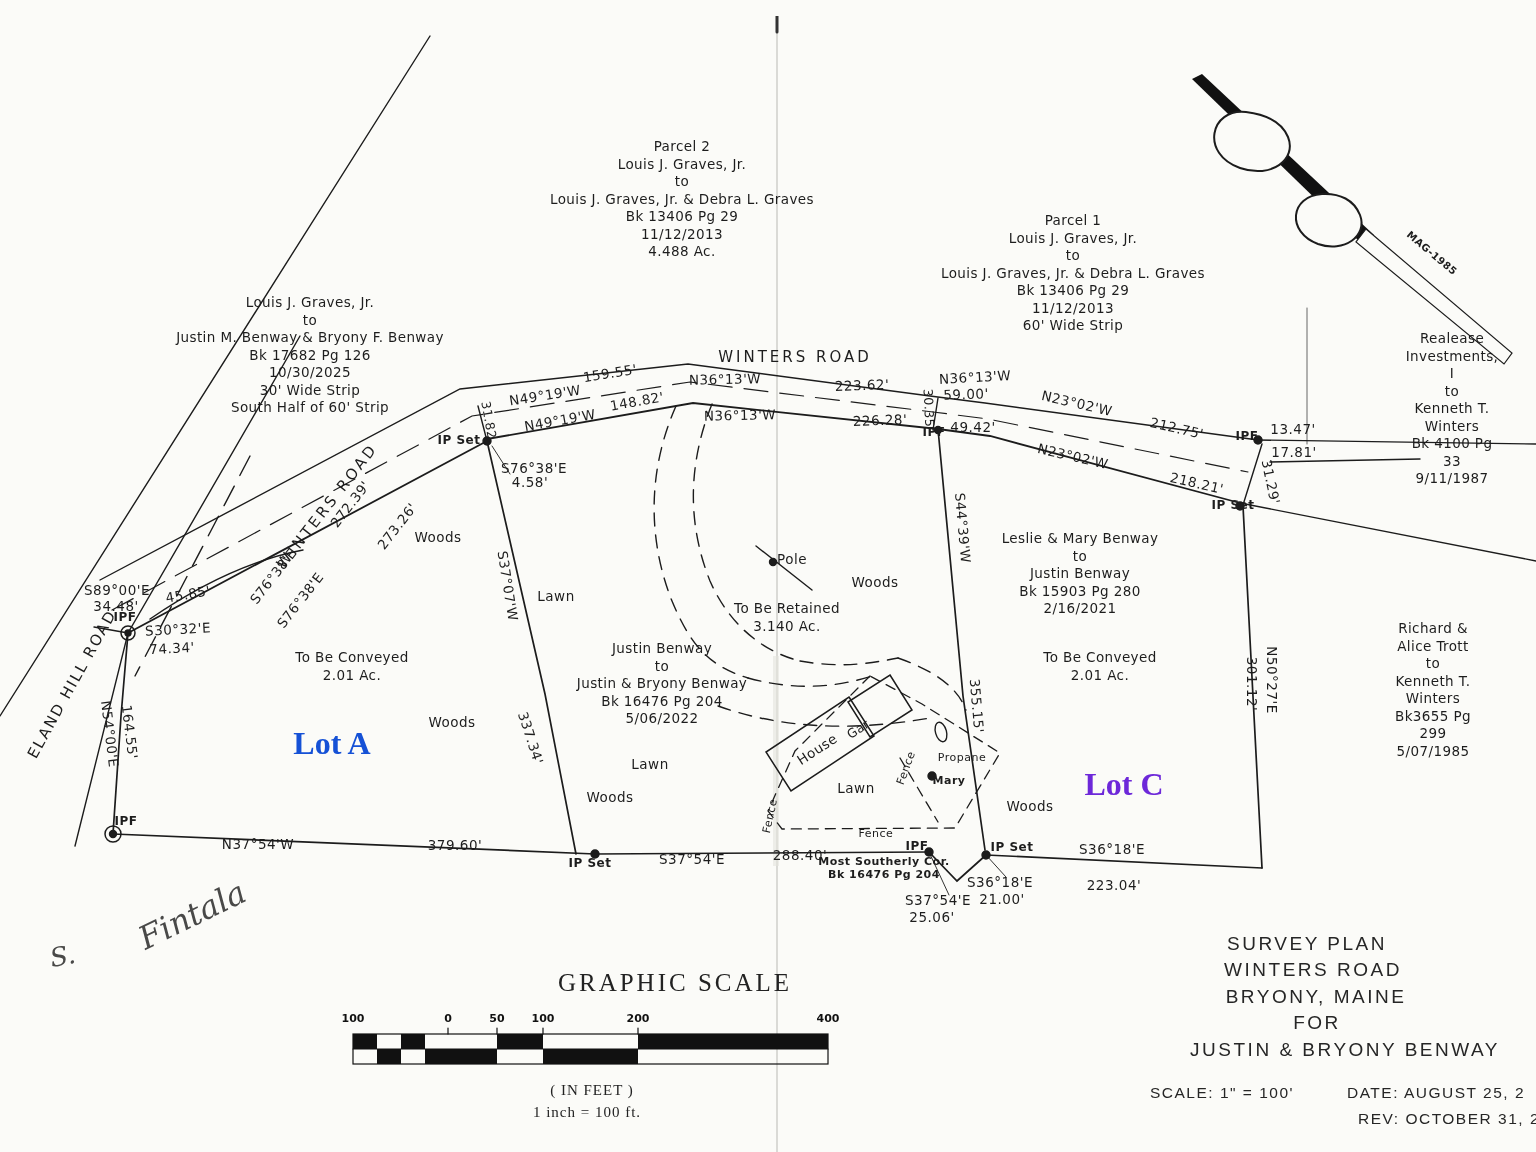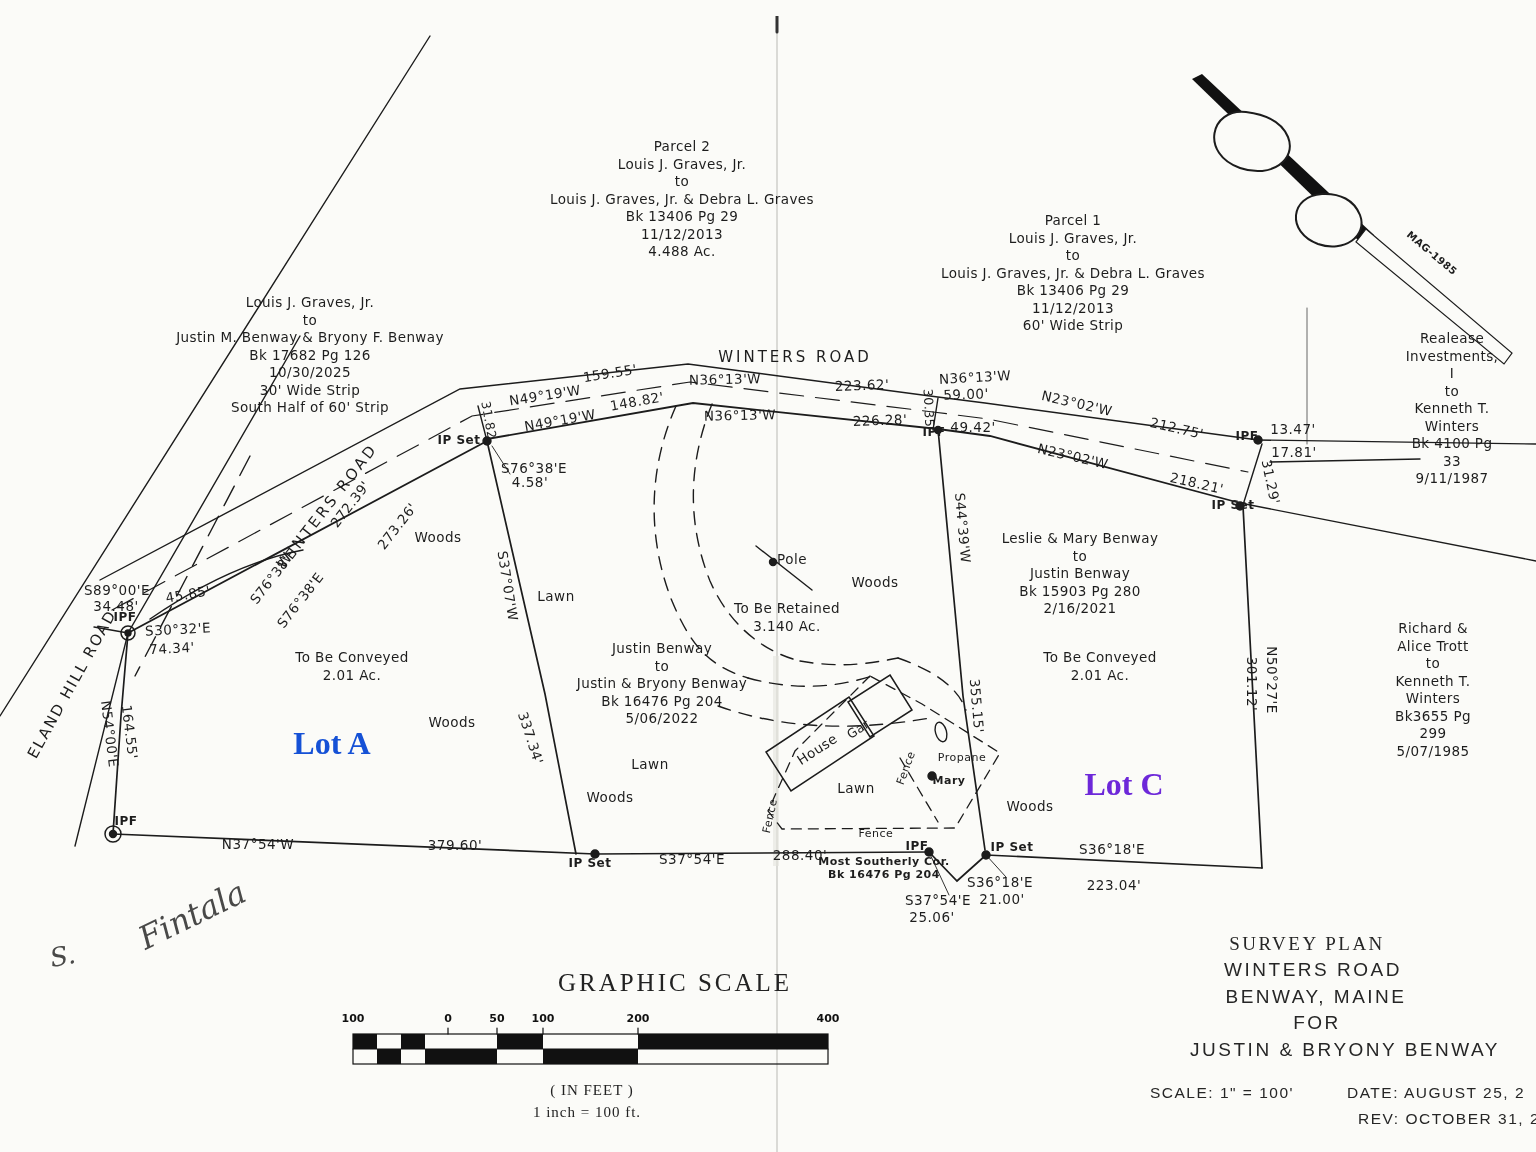--- a/index.html
+++ b/index.html
@@ -280,23 +280,23 @@
       <div class="gtick" style="left: 448px; top: 1002px;">0</div>
       <div class="gtick" style="left: 497px; top: 1002px;">50</div>
       <div class="gtick" style="left: 543px; top: 1002px;">100</div>
       <div class="gtick" style="left: 638px; top: 1002px; text-align: center;">200</div>
       <div class="gtick" style="left: 828px; top: 1002px;">400</div>
     </div>
   <div class="lbl gscale-sub" style="left:592px;top:1074px;">( IN FEET )</div>
   <div class="lbl gscale-sub" style="left:587px;top:1096px;">1 inch = 100 ft.</div>
 
   <div>
-    <div class="lbl titleline" style="left:1307px;top:928px;font-family:Liberation Serif, serif;">SURVEY PLAN</div>
+    <div class="lbl titleline" style="left:1307px;top:928px;">SURVEY PLAN</div>
     <div class="lbl titleline" style="left:1313px;top:954px;">WINTERS ROAD</div>
-    <div class="lbl titleline" style="left:1316px;top:981px;">BENWAY, MAINE</div>
+    <div class="lbl titleline" style="left:1316px;top:981px;">BRYONY, MAINE</div>
     <div class="lbl titleline" style="left:1317px;top:1007px;text-align:right;">FOR</div>
     <div class="lbl titleline" style="left:1345px;top:1034px;">JUSTIN &amp; BRYONY BENWAY</div>
     <div class="lbl titlesub" style="left:1222px;top:1077px;">SCALE: 1" = 100'</div>
     <div class="lbl titlesub" style="left:1436px;top:1077px;">DATE: AUGUST 25, 2</div>
     <div class="lbl titlesub" style="left:1449px;top:1103px;">REV: OCTOBER 31, 2</div>
   </div>
 
   <div class="sig" style="left:50px;top:925px;font-size:26px;transform:rotate(-10deg);">S.</div>
   <div class="sig" style="left:135px;top:880px;font-size:32px;transform:rotate(-26deg);">Fintala</div>
 

